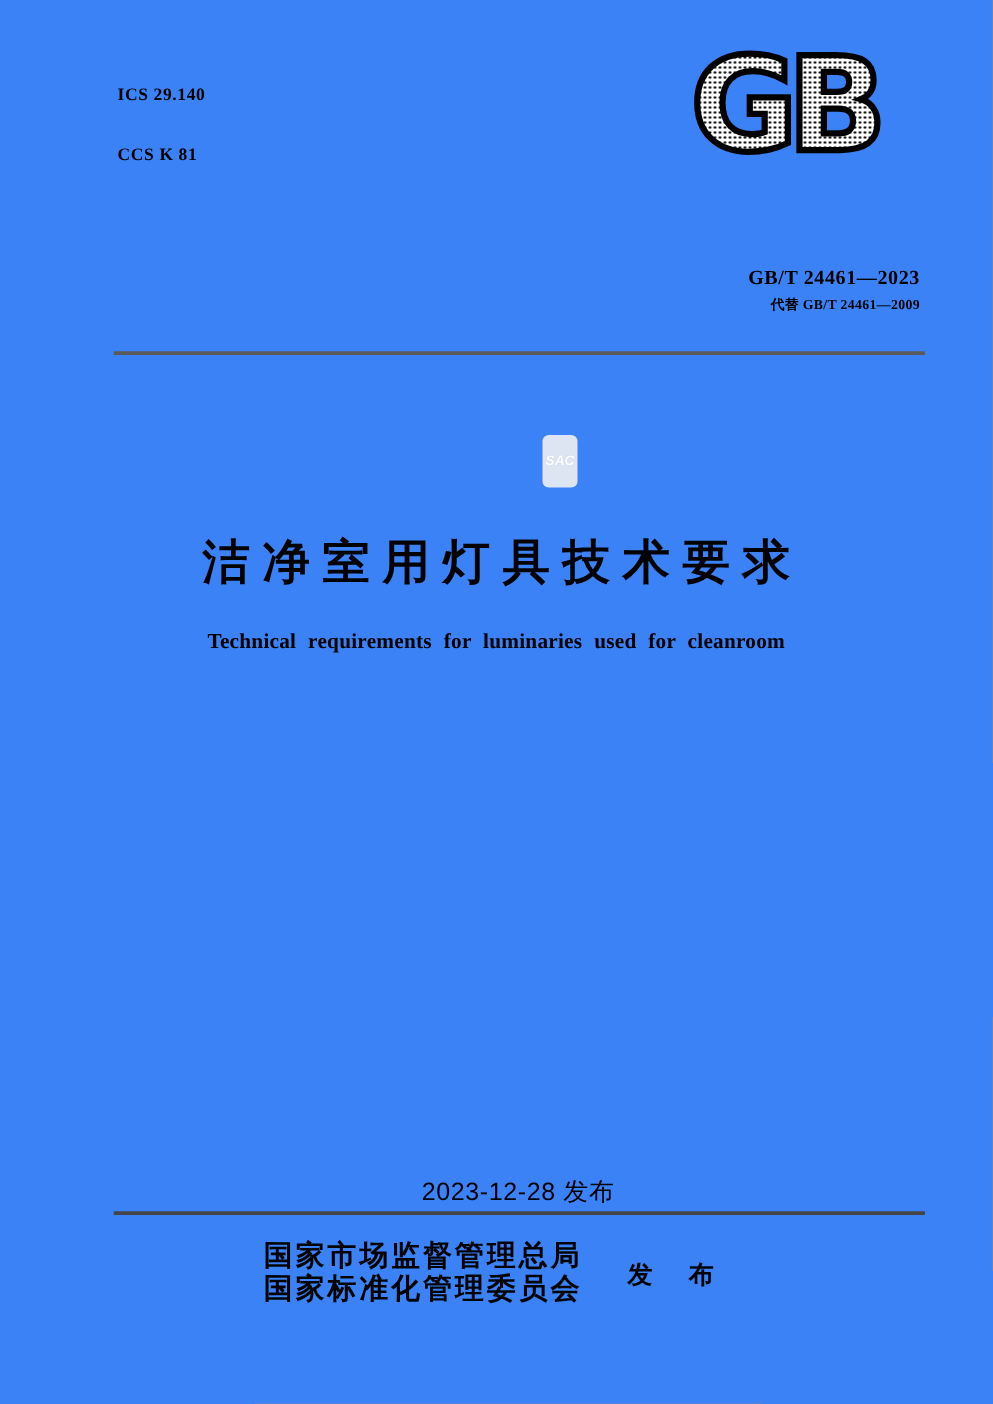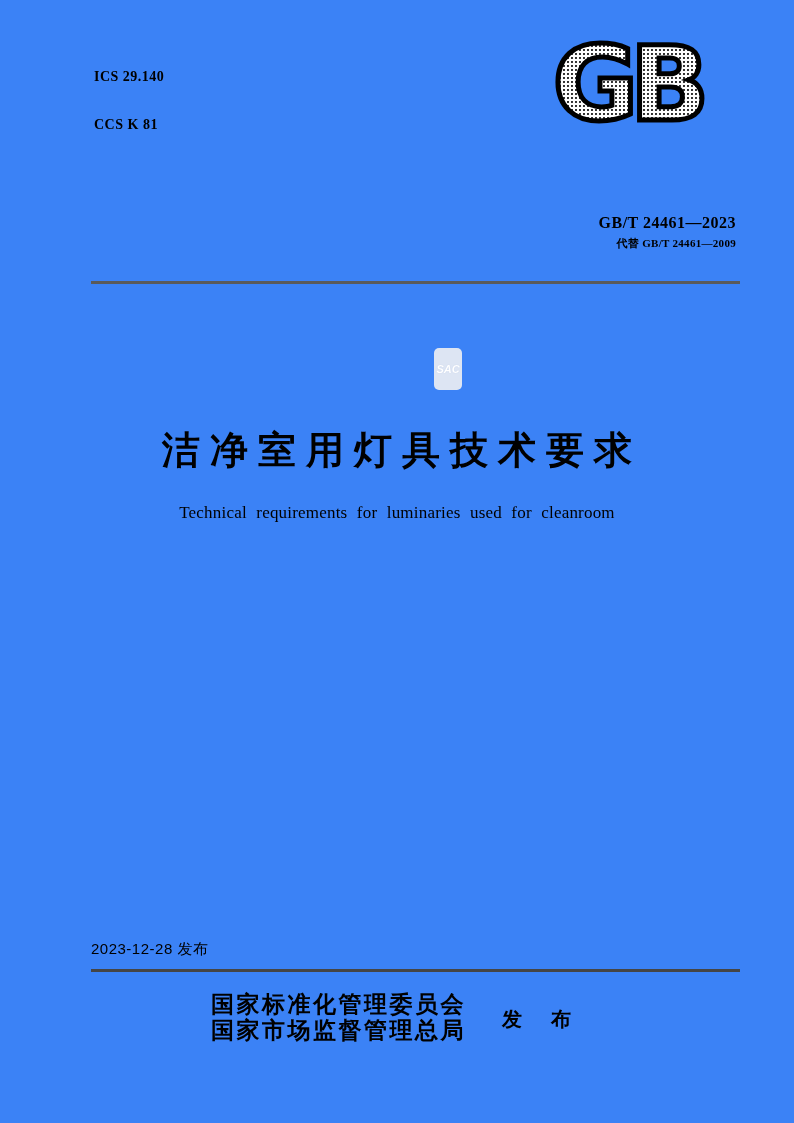--- a/index.html
+++ b/index.html
@@ -58,29 +58,29 @@
     position:absolute;left:0;right:0;top:428px;
     text-align:center;
     font-family:"Liberation Sans","DejaVu Sans",sans-serif;
     font-size:38px;font-weight:bold;line-height:44px;
     letter-spacing:10px;padding-left:10px;box-sizing:border-box;
     white-space:nowrap;
   }
   .doc-title-en{
     position:absolute;left:0;right:0;top:502px;
     text-align:center;
-    font-size:17px;font-weight:normal;line-height:22px;
+    font-size:17px;font-weight:bold;line-height:22px;
     word-spacing:5px;letter-spacing:.2px;
     white-space:nowrap;
   }
   .date-row{
     position:absolute;left:91px;right:56px;top:940px;
-    display:flex;justify-content:flex-start;align-items:baseline;
+    display:flex;justify-content:center;align-items:baseline;
     font-family:"Liberation Sans","DejaVu Sans",sans-serif;
-    font-size:15px;font-weight:500;letter-spacing:.5px;
+    font-size:20px;font-weight:500;letter-spacing:.5px;
     white-space:nowrap;
   }
   .rule-bottom{
     position:absolute;left:91px;right:54px;top:969px;height:3px;
     background:#454545;
   }
   .issuer-row{
     position:absolute;left:0;right:0;top:992px;
     display:flex;justify-content:center;align-items:center;
   }
@@ -130,19 +130,19 @@
   <div class="doc-title-en">Technical requirements for luminaries used for cleanroom</div>
 
   <div class="date-row">
     <span>2023-12-28 发布</span>
   </div>
 
   <div class="rule-bottom"></div>
 
   <div class="issuer-row">
     <div class="issuer-lines">
+      <div>国家市场监督管理总局</div>
       <div>国家标准化管理委员会</div>
-      <div>国家市场监督管理总局</div>
     </div>
     <div class="publish-label">发 布</div>
   </div>
 
 </div>
 
 </body></html>

